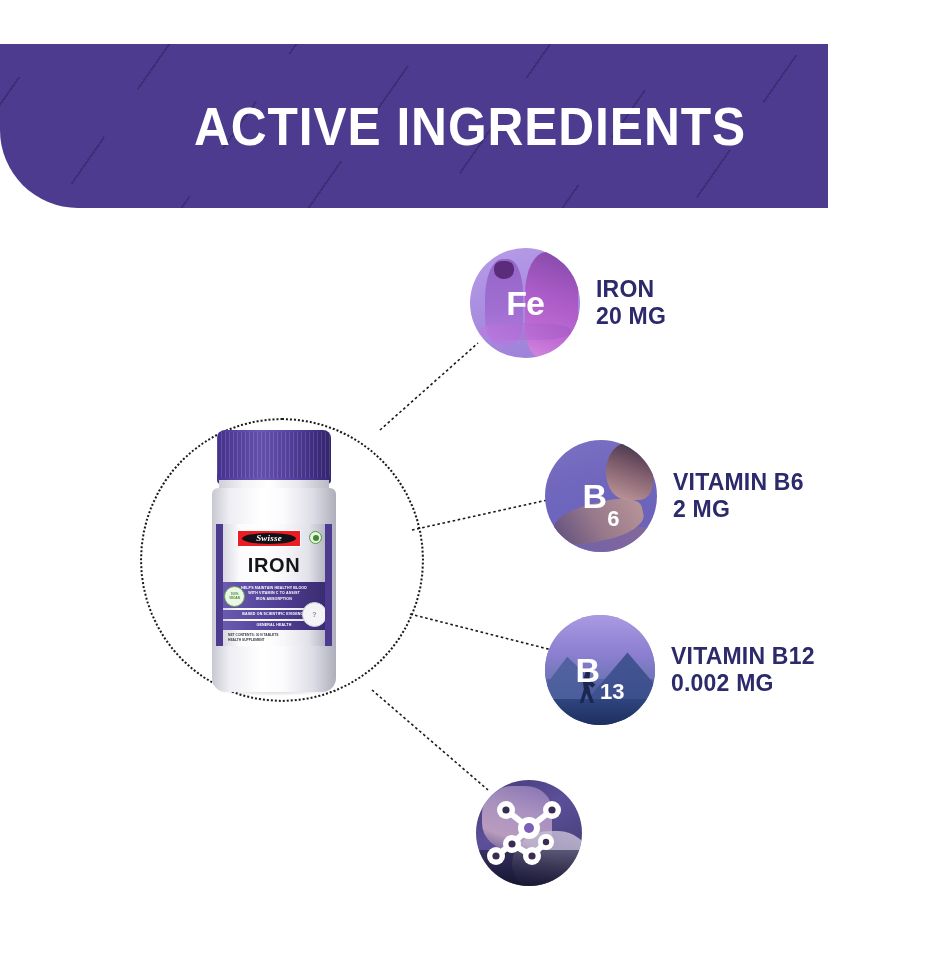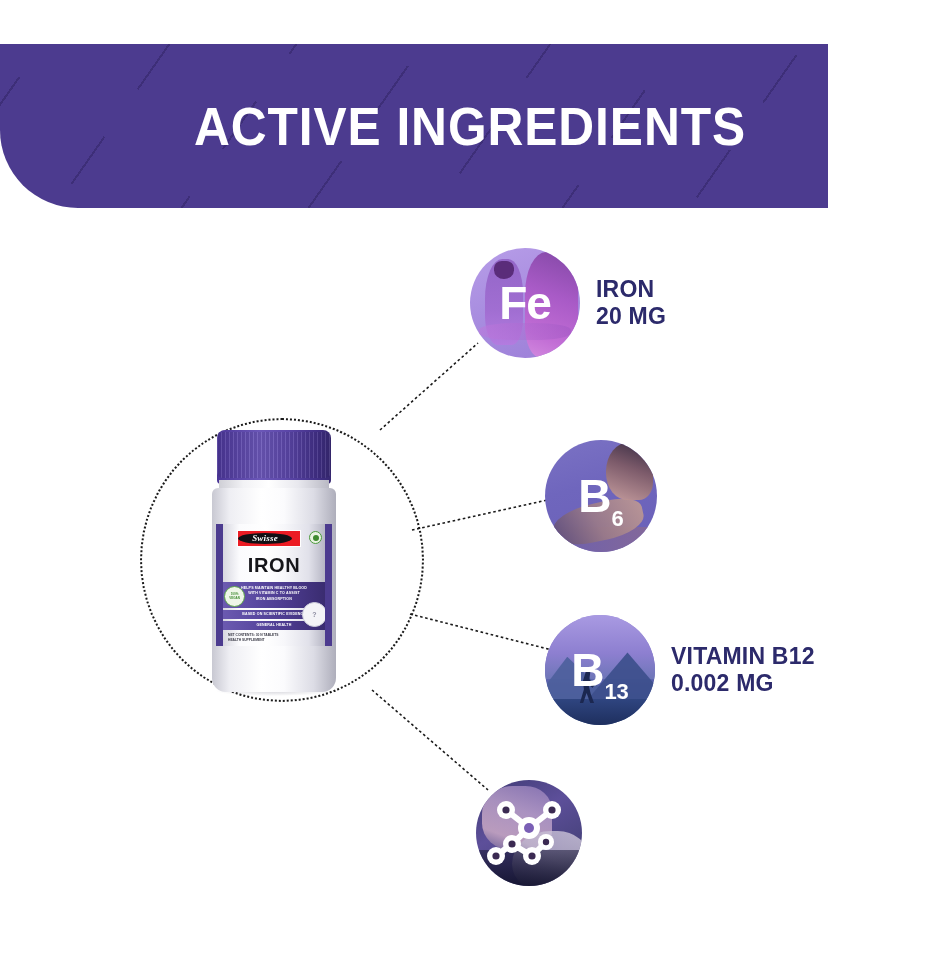--- a/index.html
+++ b/index.html
@@ -159,21 +159,21 @@
     position: absolute;
     left: 14px;
     top: 6px;
     width: 64px;
     height: 17px;
     background: #ec1c24;
     border: 1.5px solid #ffffff;
     box-sizing: border-box;
     display: flex;
     align-items: center;
-    justify-content: flex-start;
+    justify-content: center;
   }
   .swisse-ellipse {
     width: 54px;
     height: 11px;
     background: #111014;
     border-radius: 50%;
     display: flex;
     align-items: center;
     justify-content: center;
   }
@@ -321,21 +321,21 @@
     inset: 0;
     display: flex;
     align-items: center;
     justify-content: center;
     color: #ffffff;
     font-weight: bold;
     line-height: 1;
     z-index: 4;
   }
   .ing-symbol .main {
-    font-size: 46px;
+    font-size: 34px;
     letter-spacing: -1px;
   }
   .ing-symbol .sub {
     font-size: 22px;
     align-self: flex-end;
     margin-bottom: 22px;
     margin-left: 1px;
   }
   .ing-text {
     color: #2c2a6b;
@@ -570,20 +570,22 @@
       <div class="art-layer">
         <div class="b6-mat"></div>
         <div class="b6-leg"></div>
         <div class="b6-torso"></div>
       </div>
       <div class="ing-symbol">
         <span class="main">B</span>
         <span class="sub">6</span>
       </div>
     </div>
+    <div class="ing-text">VITAMIN B6
+2 MG</div>
   </div>
 
   <div class="ingredient" style="left:545px; top:615px;">
     <div class="ing-circle art-b12" style="width:110px; height:110px;">
       <div class="art-layer">
         <div class="b12-sky"></div>
         <div class="b12-mtn1"></div>
         <div class="b12-mtn2"></div>
         <div class="b12-ground"></div>
         <div class="b12-runner"></div>

